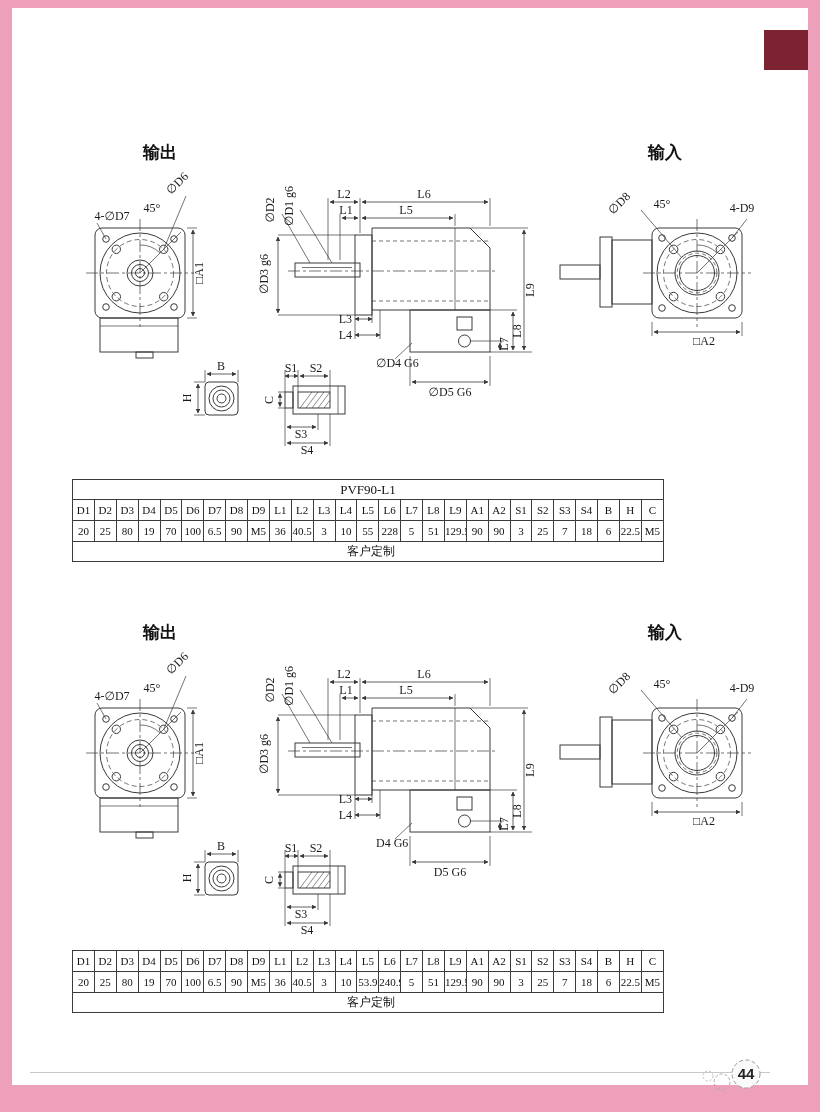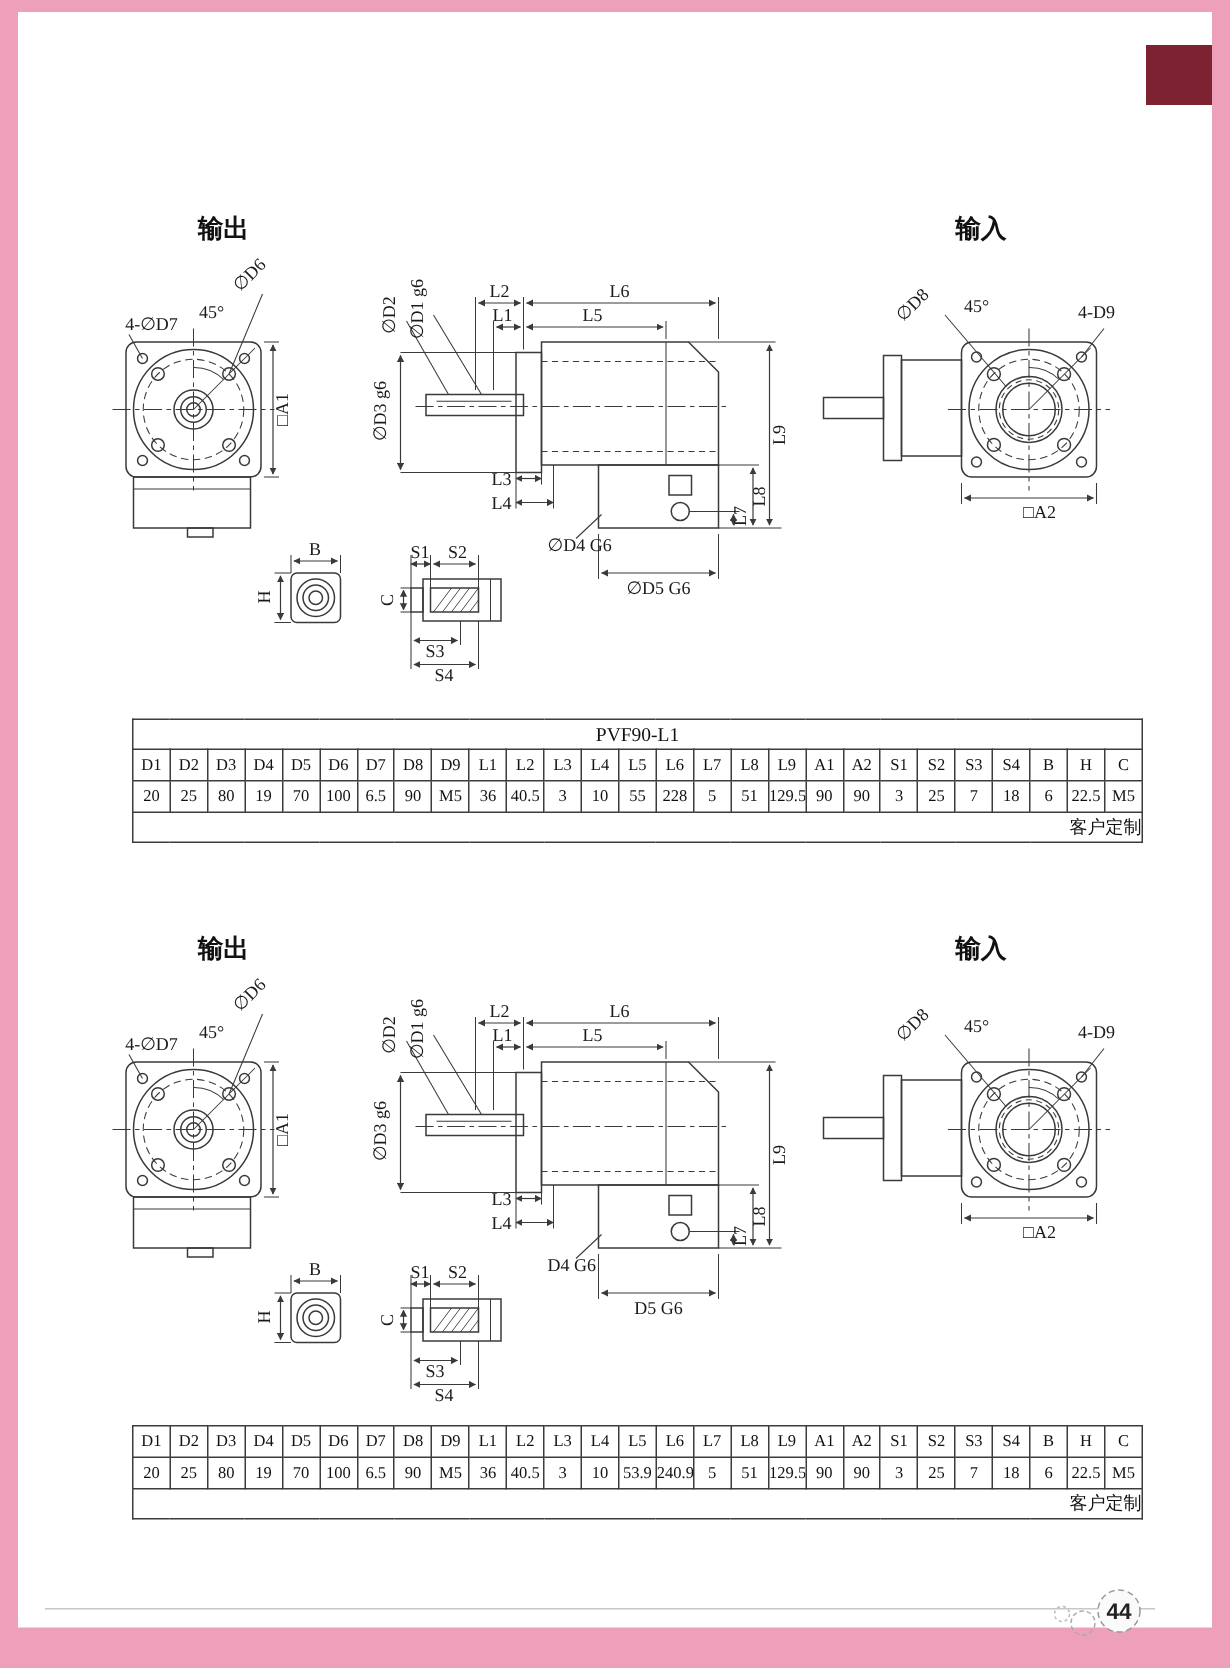--- a/index.html
+++ b/index.html
@@ -10,36 +10,36 @@
     overflow:hidden;
   }
   .paper {
     position:absolute; left:12px; top:8px; width:796px; height:1077px;
     background:#ffffff;
   }
   .corner-tab {
     position:absolute; left:752px; top:22px; width:44px; height:40px;
     background:#7c2230;
   }
-  .section { position:absolute; left:37px; width:700px; height:330px; }
+  .section { position:absolute; left:48px; width:700px; height:330px; }
   .section svg { display:block; }
   text.dim { font:12px "Liberation Serif", serif; fill:#1a1a1a; }
   text.cn  { font:bold 17px "Liberation Sans", sans-serif; fill:#111; }
   text.pagenum { font:bold 15px "Liberation Sans", sans-serif; fill:#222; }
 
   .dim-table {
-    position:absolute; left:76px; width:674px;
+    position:absolute; left:60px; width:592px;
     border-collapse:collapse; table-layout:fixed; background:#fff;
   }
   .dim-table td {
     border:1px solid #3c3c3c; text-align:center; vertical-align:middle;
     font-size:11px; padding:0; height:20px; color:#111; overflow:hidden;
   }
   .dim-table tr.t-title td { font-size:13px; height:19px; }
-  .dim-table tr.t-foot  td { text-align:right; padding-left:6px; font-size:12px; height:19px; }
+  .dim-table tr.t-foot  td { text-align:center; padding-left:6px; font-size:12px; height:19px; }
 
   .footer-line {
     position:absolute; left:18px; top:1064px; width:740px; height:1px;
     background:#c8c8c8;
   }
   .footer-gears { position:absolute; left:672px; top:1040px; }
   .hidden-defs { position:absolute; width:0; height:0; }
 </style>
 </head>
 <body>

